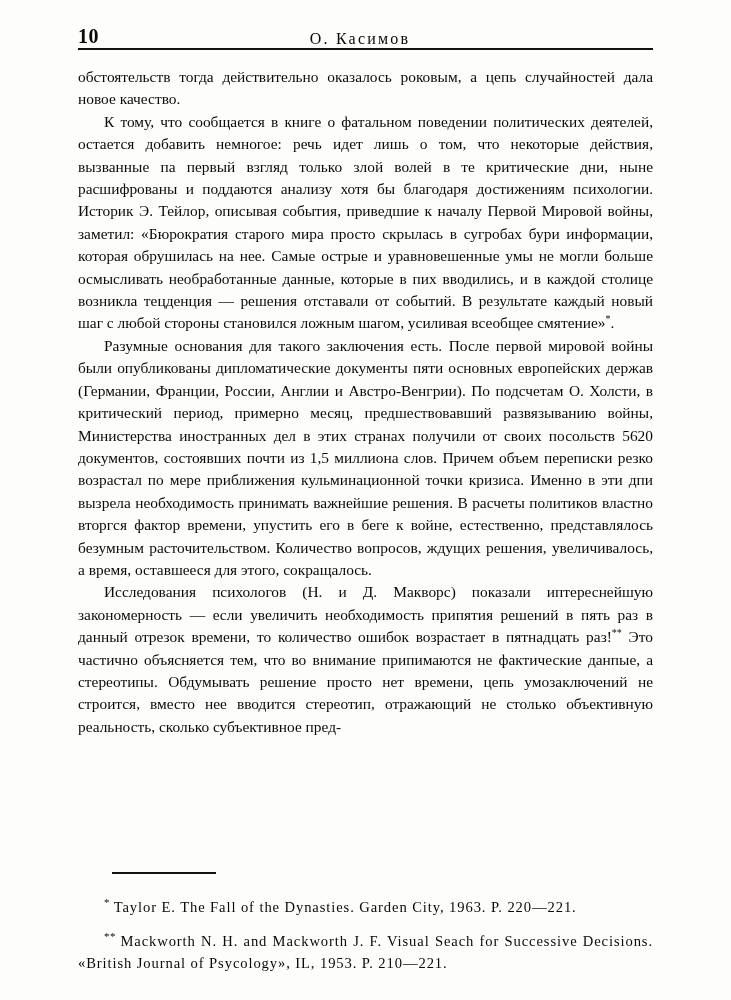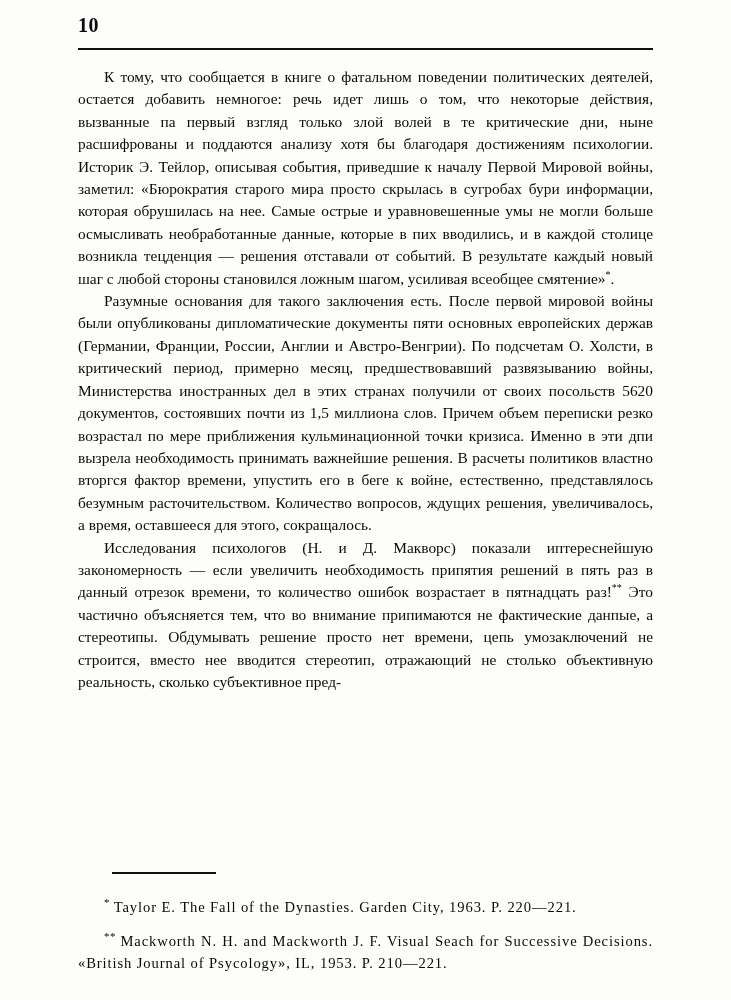--- a/index.html
+++ b/index.html
@@ -22,21 +22,21 @@
     box-sizing: border-box;
     padding: 0;
   }
   .header {
     position: absolute;
     top: 14px;
     left: 78px;
     right: 94px;
     height: 34px;
     display: flex;
-    align-items: flex-start;
+    align-items: flex-end;
   }
   .folio {
     font-size: 20px;
     font-weight: bold;
     letter-spacing: 0.5px;
     width: 60px;
     text-align: left;
   }
   .running-head {
     flex: 1;
@@ -107,25 +107,27 @@
   }
   .sp { letter-spacing: 0.9px; }
 </style>
 </head>
 <body>
 
 <div class="page">
 
   <div class="header">
     <div class="folio">10</div>
+    <div class="running-head">О. Касимов</div>
   </div>
 
   <div class="rule rule-top"></div>
 
   <div class="body-text">
+    <p class="noindent">обстоятельств тогда действительно оказалось роковым, а цепь случайностей дала новое качество.</p>
     <p><span>К тому, что сообщается в книге о фатальном поведении политических деятелей, остается добавить немногое: речь идет лишь о том, что некоторые действия, вызванные па первый взгляд только злой волей в те критические дни, ныне расшифрованы и поддаются анализу хотя бы благодаря достижениям психологии. Историк Э. Тейлор, описывая события, приведшие к началу Первой Мировой войны, заметил: «Бюрократия старого мира просто скрылась в сугробах бури информации, которая обрушилась на нее. Самые острые и уравновешенные умы не могли больше осмысливать необработанные данные, которые в пих вводились, и в каждой столице возникла тецденция — решения отставали от событий. В результате каждый новый шаг с любой стороны становился ложным шагом, усиливая всеобщее смятение»</span><sup>*</sup>.</p>
     <p>Разумные основания для такого заключения есть. После первой мировой войны были опубликованы дипломатические документы пяти основных европейских держав (Германии, Франции, России, Англии и Австро-Венгрии). По подсчетам О. Холсти, в критический период, примерно месяц, предшествовавший развязыванию войны, Министерства иностранных дел в этих странах получили от своих посольств 5620 документов, состоявших почти из 1,5 миллиона слов. Причем объем переписки резко возрастал по мере приближения кульминационной точки кризиса. Именно в эти дпи вызрела необходимость принимать важнейшие решения. В расчеты политиков властно вторгся фактор времени, упустить его в беге к войне, естественно, представлялось безумным расточительством. Количество вопросов, ждущих решения, увеличивалось, а время, оставшееся для этого, сокращалось.</p>
     <p><span>Исследования психологов (Н. и Д. Макворс) показали иптереснейшую закономерность — если увеличить необходимость припятия решений в пять раз в данный отрезок времени, то количество ошибок возрастает в пятнадцать раз!</span><sup>**</sup> <span>Это частично объясняется тем, что во внимание припимаются не фактические данпые, а стереотипы. Обдумывать решение просто нет времени, цепь умозаключений не строится, вместо нее вводится стереотип, отражающий не столько объективную реальность, сколько субъективное пред-</span></p>
   </div>
 
   <div class="notes-rule"></div>
 
   <div class="notes">
     <p><span class="note-mark">*</span> <span class="sp">Taylor E. The Fall of the Dynasties. Garden City, 1963. P. 220—221.</span></p>
     <p><span class="note-mark">**</span> <span class="sp">Mackworth N. H. and Mackworth J. F. Visual Seach for Successive Decisions. «British Journal of Psycology», IL, 1953. P. 210—221.</span></p>

